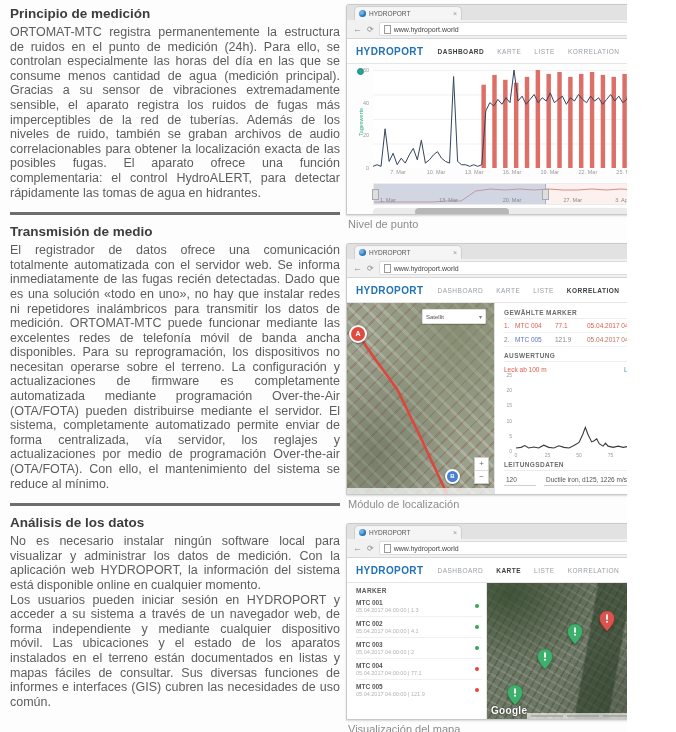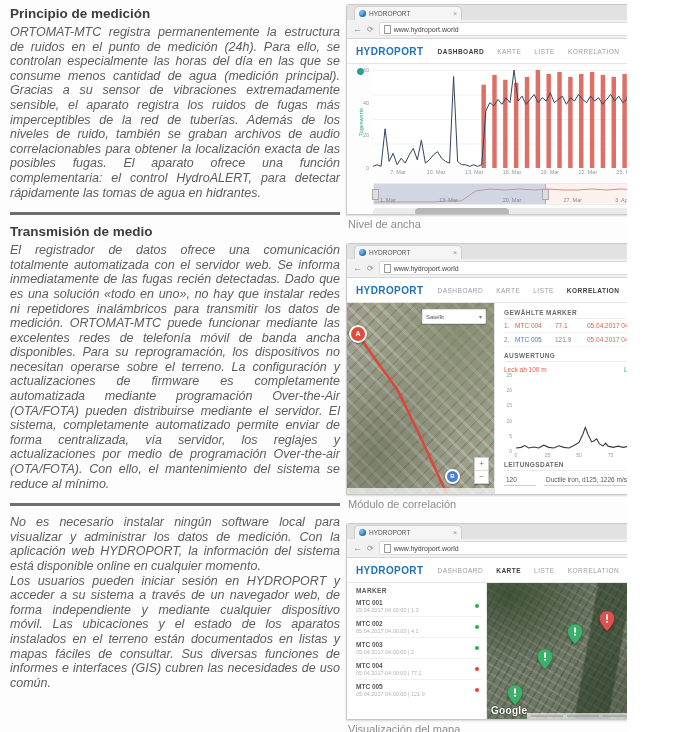--- a/index.html
+++ b/index.html
@@ -4,21 +4,21 @@
 <style>
   html,body{margin:0;padding:0;}
   body{width:676px;height:732px;font-family:"Liberation Sans",sans-serif;background:#ffffff;}
   .page{position:relative;width:627px;height:732px;overflow:hidden;background:#fdfdfd;}
 
   
   .col-left{position:absolute;left:10px;top:6px;width:330px;}
   .sect{padding-bottom:12px;border-bottom:3px solid #6e6e6e;margin-bottom:9px;}
   .sect.last{border-bottom:none;}
   .sect h3{margin:0 0 4px 0;font-size:13.5px;font-weight:bold;color:#3d3d3d;}
-  .sect p{margin:0;font-size:12.5px;line-height:14.6px;color:#5d5d5d;text-align:justify;white-space:pre-line;font-style:italic;}
+  .sect p{margin:0;font-size:12.5px;line-height:14.6px;color:#5d5d5d;text-align:justify;white-space:pre-line;}
 
   
   .col-right{position:absolute;left:346px;top:4px;width:330px;}
   .fig{margin-bottom:2px;}
   .caption{font-size:11px;color:#8c8c8c;margin:3px 0 13px 2px;}
 
   
   .browser{width:328px;border:1px solid #c9c9c9;background:#e6e6e6;border-radius:3px 3px 0 0;box-shadow:0 1px 2px rgba(0,0,0,.15);}
   .titlebar{position:relative;height:15px;background:#e2e2e2;border-radius:3px 3px 0 0;}
   .win-controls{position:absolute;right:3px;top:2px;display:flex;gap:2px;}
@@ -130,20 +130,21 @@
   <div class="col-left">
     <div class="sect">
       <h3>Principio de medición</h3>
       <p>ORTOMAT-MTC registra permanentemente la estructura de ruidos en el punto de medición (24h). Para ello, se controlan especialmente las horas del día en las que se consume menos cantidad de agua (medición principal). Gracias a su sensor de vibraciones extremadamente sensible, el aparato registra los ruidos de fugas más imperceptibles de la red de tuberías. Además de los niveles de ruido, también se graban archivos de audio correlacionables para obtener la localización exacta de las posibles fugas. El aparato ofrece una función complementaria: el control HydroALERT, para detectar rápidamente las tomas de agua en hidrantes.</p>
     </div>
     <div class="sect">
       <h3>Transmisión de medio</h3>
       <p>El registrador de datos ofrece una comunicación totalmente automatizada con el servidor web. Se informa inmediatamente de las fugas recién detectadas. Dado que es una solución «todo en uno», no hay que instalar redes ni repetidores inalámbricos para transmitir los datos de medición. ORTOMAT-MTC puede funcionar mediante las excelentes redes de telefonía móvil de banda ancha disponibles. Para su reprogramación, los dispositivos no necesitan operarse sobre el terreno. La configuración y actualizaciones de firmware es completamente automatizada mediante programación Over-the-Air (OTA/FOTA) pueden distribuirse mediante el servidor. El sistema, completamente automatizado permite enviar de forma centralizada, vía servidor, los reglajes y actualizaciones por medio de programación Over-the-air (OTA/FOTA). Con ello, el mantenimiento del sistema se reduce al mínimo.</p>
     </div>
     <div class="sect last">
+      <h3>Análisis de los datos</h3>
       <p>No es necesario instalar ningún software local para visualizar y administrar los datos de medición. Con la aplicación web HYDROPORT, la información del sistema está disponible online en cualquier momento.
 Los usuarios pueden iniciar sesión en HYDROPORT y acceder a su sistema a través de un navegador web, de forma independiente y mediante cualquier dispositivo móvil. Las ubicaciones y el estado de los aparatos instalados en el terreno están documentados en listas y mapas fáciles de consultar. Sus diversas funciones de informes e interfaces (GIS) cubren las necesidades de uso común.</p>
     </div>
   </div>
 
   <div class="col-right">
 
     <div class="fig">
       <div class="browser">
         <div class="titlebar">
@@ -237,21 +238,21 @@
             <span class="handle" id="brush-h2" style="left: calc(62% - 3px);"></span>
           </div>
           <div class="hscroll">
               <span class="hthumb"></span>
             </div>
           <div class="vscroll">
               <div class="vthumb"></div>
             </div>
         </div>
       </div>
-      <div class="caption">Nivel de ancha</div>
+      <div class="caption">Nivel de punto</div>
     </div>
 
     <div class="fig">
       <div class="browser">
         <div class="titlebar">
           <div class="tab">
             <span class="favicon"></span>
             <span class="tab-title">HYDROPORT</span>
             <span class="tab-close">×</span>
           </div>
@@ -342,21 +343,21 @@
                 <span>Ductile iron, d125, 1226 m/s</span>
                 <span class="caret">▾</span>
               </span>
             </div>
             <div class="vscroll">
                 <div class="vthumb"></div>
               </div>
           </div>
         </div>
       </div>
-      <div class="caption">Módulo de correlación</div>
+      <div class="caption">Módulo de localización</div>
     </div>
 
     <div class="fig">
       <div class="browser">
         <div class="titlebar">
           <div class="tab">
             <span class="favicon"></span>
             <span class="tab-title">HYDROPORT</span>
             <span class="tab-close">×</span>
           </div>

